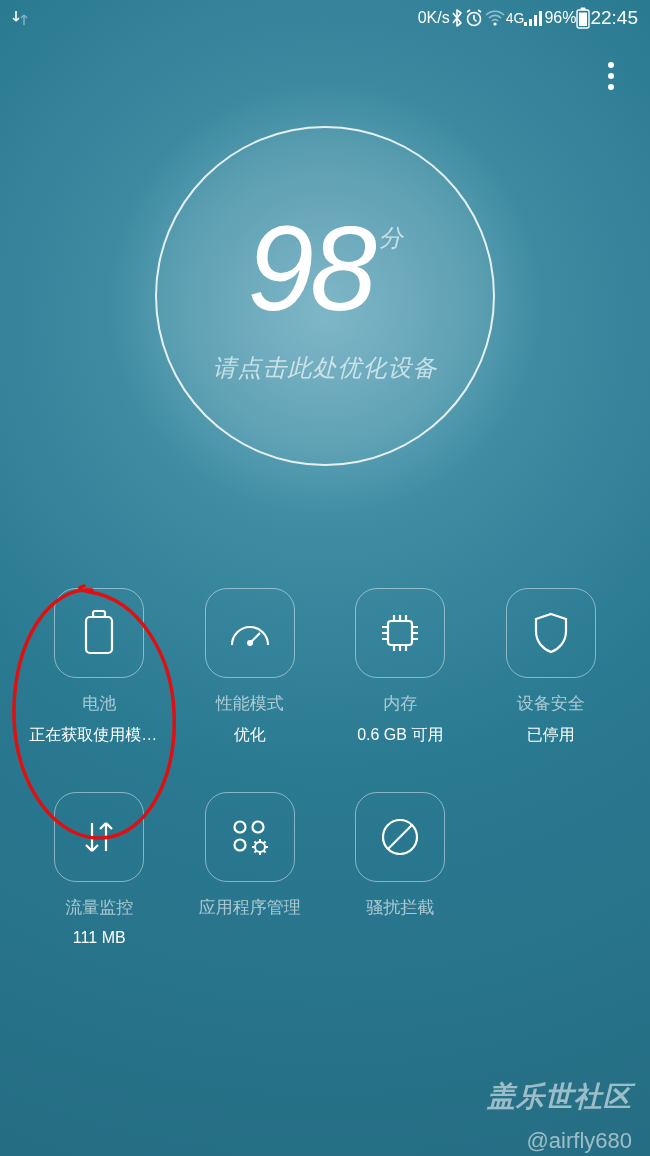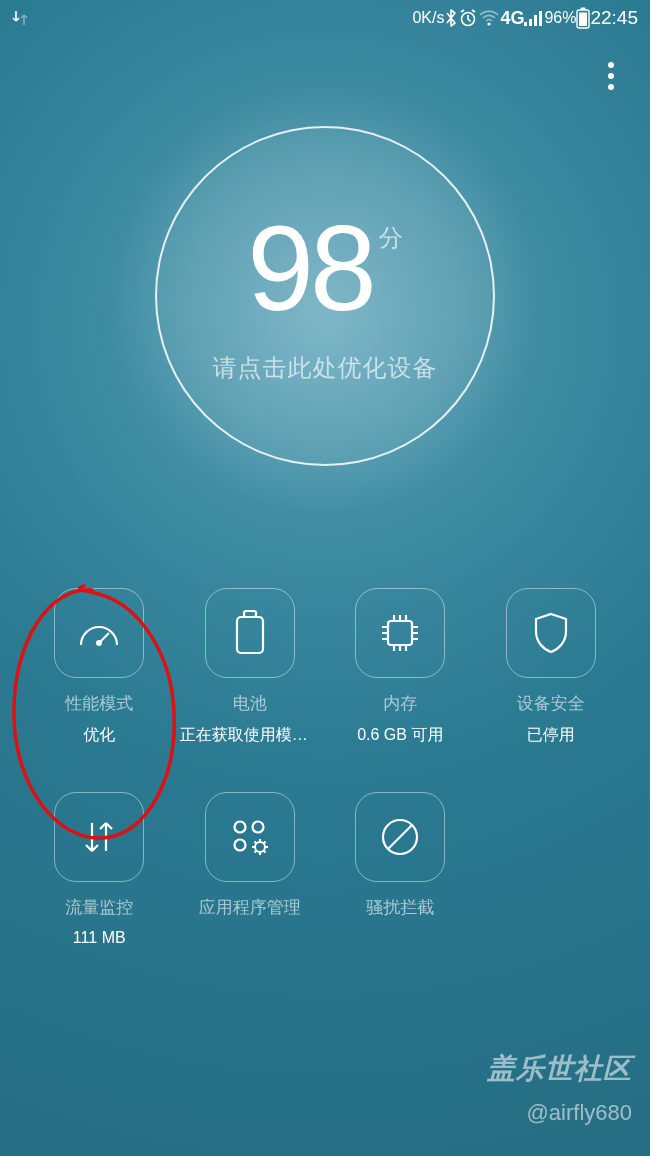--- a/index.html
+++ b/index.html
@@ -38,20 +38,21 @@
   }
   .menu-btn span { width:6px; height:6px; border-radius:50%; background:#fff; }
 
   
   .score-wrap {
     width:100%;
     display:flex;
     justify-content:center;
     align-items:flex-end;
     margin-top: 40px;
+    font-style: italic;
   }
   .score-glow {
     width: 440px;
     height: 440px;
     border-radius:50%;
     background: radial-gradient(circle, rgba(255,255,255,0.20) 0%, rgba(255,255,255,0.10) 45%, rgba(255,255,255,0) 70%);
     display:flex; align-items:center; justify-content:center;
   }
   .score-circle {
     width: 340px;
@@ -127,21 +128,21 @@
   
   .annotation {
     position:absolute;
     pointer-events:none;
   }
 
   
   .watermark {
     position:absolute;
     right: 18px;
-    bottom: 30px;
+    bottom: 2px;
     text-align:right;
     color: rgba(255,255,255,0.55);
   }
   .watermark .wm-title {
     font-size:28px;
     font-weight:600;
     letter-spacing:1px;
     font-style:italic;
     color: rgba(255,255,255,0.55);
   }
@@ -166,21 +167,21 @@
       <path d="M3 5l8 10-4 3V2l4 3-8 10" stroke="#fff" stroke-width="1.6" fill="none" stroke-linejoin="round"></path>
     </svg>
   <svg width="20" height="20" viewBox="0 0 20 20">
       <circle cx="10" cy="11" r="6.5" stroke="#fff" stroke-width="1.6" fill="none"></circle>
       <path d="M10 7v4l2.5 2.5M3 4l3-2M17 4l-3-2" stroke="#fff" stroke-width="1.6" fill="none"></path>
     </svg>
   <svg width="22" height="18" viewBox="0 0 22 18">
       <path d="M2 6c5-5 13-5 18 0M5 9c3.5-3.5 8.5-3.5 12 0M8 12c1.8-1.8 4.2-1.8 6 0" stroke="#fff" stroke-width="1.6" fill="none" opacity="0.5"></path>
       <circle cx="11" cy="15" r="1.6" fill="#fff"></circle>
     </svg>
-  <span class="small-txt" style="font-size:18px;font-weight:bold;">4G</span>
+  <span class="small-txt" style="font-size:14px;">4G</span>
   <svg width="20" height="16" viewBox="0 0 20 16">
       <rect x="0" y="12" width="3" height="4" fill="#fff"></rect>
       <rect x="5" y="9" width="3" height="7" fill="#fff"></rect>
       <rect x="10" y="5" width="3" height="11" fill="#fff"></rect>
       <rect x="15" y="1" width="3" height="15" fill="#fff"></rect>
     </svg>
   <span class="small-txt">96%</span>
   <svg width="14" height="22" viewBox="0 0 14 22">
       <rect x="1" y="3" width="12" height="18" rx="2" stroke="#fff" stroke-width="1.4" fill="none"></rect>
       <rect x="3" y="5.5" width="8" height="13.5" fill="#fff"></rect>
@@ -204,39 +205,39 @@
       </div>
       <div class="score-hint">请点击此处优化设备</div>
     </div>
   </div>
 </div>
 
 <div class="tile-grid">
 
   <div class="tile">
     <div class="tile-icon">
+      <svg width="36" height="48" viewBox="0 0 36 48">
+          <rect x="5" y="8" width="26" height="36" rx="4" stroke="#fff" stroke-width="2.2" fill="none"></rect>
+          <rect x="12" y="2" width="12" height="6" rx="2" stroke="#fff" stroke-width="2.2" fill="none"></rect>
+        </svg>
+    </div>
+    <div class="tile-title">电池</div>
+    <div class="tile-sub">正在获取使用模式...</div>
+  </div>
+
+  <div class="tile">
+    <div class="tile-icon">
       <svg width="48" height="40" viewBox="0 0 48 40">
           <path d="M6 32a18 18 0 0 1 36 0" stroke="#fff" stroke-width="2.2" fill="none"></path>
           <circle cx="24" cy="30" r="3" fill="#fff"></circle>
           <line x1="24" y1="30" x2="34" y2="20" stroke="#fff" stroke-width="2.2"></line>
         </svg>
     </div>
     <div class="tile-title">性能模式</div>
     <div class="tile-sub">优化</div>
-  </div>
-
-  <div class="tile">
-    <div class="tile-icon">
-      <svg width="36" height="48" viewBox="0 0 36 48">
-          <rect x="5" y="8" width="26" height="36" rx="4" stroke="#fff" stroke-width="2.2" fill="none"></rect>
-          <rect x="12" y="2" width="12" height="6" rx="2" stroke="#fff" stroke-width="2.2" fill="none"></rect>
-        </svg>
-    </div>
-    <div class="tile-title">电池</div>
-    <div class="tile-sub">正在获取使用模式...</div>
   </div>
 
 
   <div class="tile">
     <div class="tile-icon">
       <svg width="44" height="44" viewBox="0 0 44 44">
           <rect x="10" y="10" width="24" height="24" rx="3" stroke="#fff" stroke-width="2.2" fill="none"></rect>
           <path d="M16 10V4M22 10V4M28 10V4M16 40v-6M22 40v-6M28 40v-6M10 16H4M10 22H4M10 28H4M40 16h-6M40 22h-6M40 28h-6" stroke="#fff" stroke-width="2.2"></path>
         </svg>
     </div>

